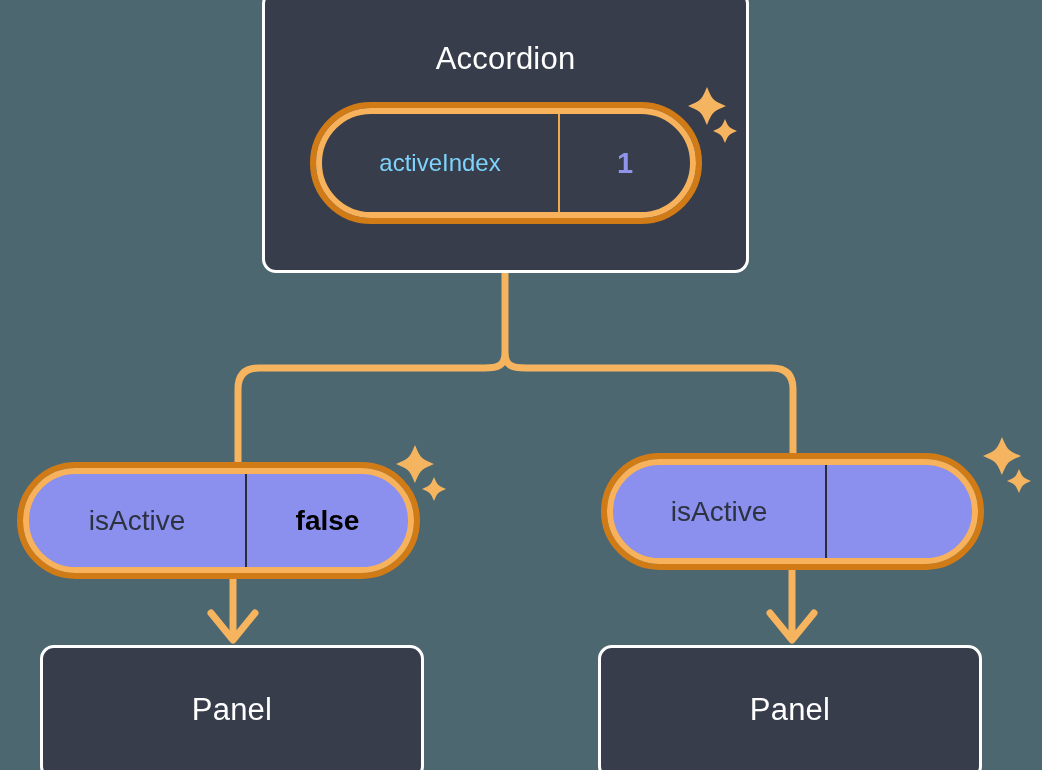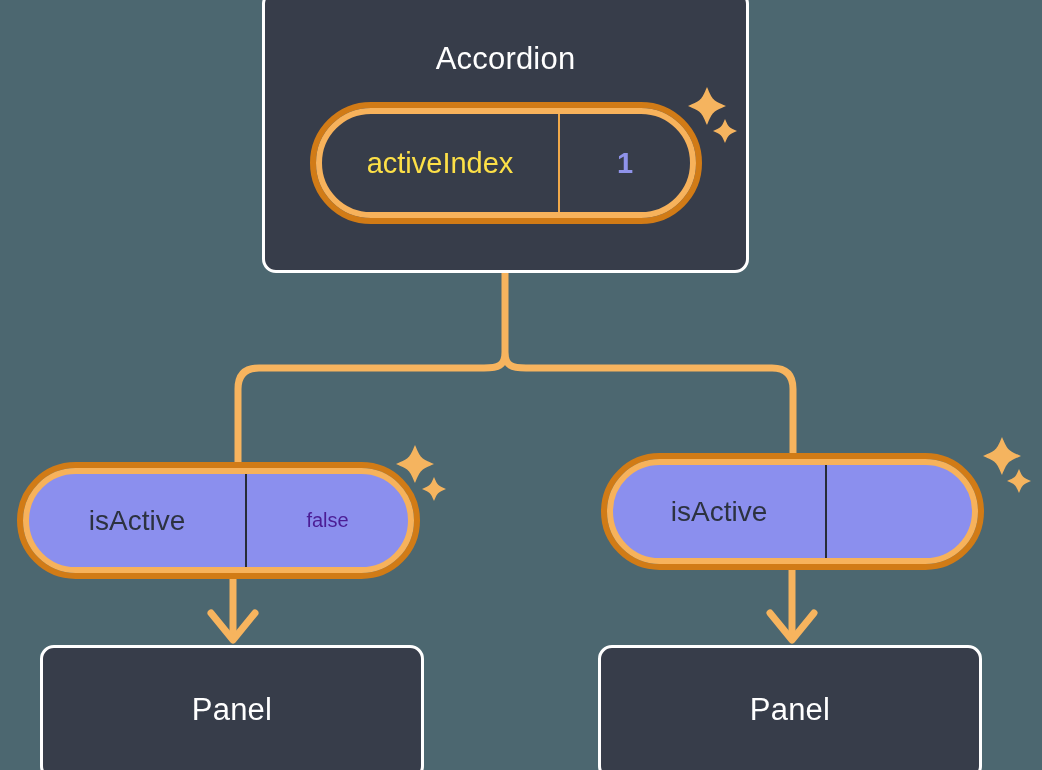--- a/index.html
+++ b/index.html
@@ -104,43 +104,43 @@
   
   .pill--dark {
     left: 310px;
     top: 102px;
     width: 392px;
     height: 122px;
   }
   .pill--dark .pill-inner { background: transparent; }
   .pill--dark .pill-key {
     width: 238px;
-    color: #fde047;
-    font-size: 29px;
+    color: #7dd3fc;
+    font-size: 24px;
     border-right: 2px solid #f0a94a;
   }
   .pill--dark .pill-val {
     flex: 1 1 auto;
     color: #8f93ea;
     font-size: 29px;
     font-weight: bold;
   }
 
   
   .pill--blue .pill-inner { background: #8b8fee; text-align: right; }
   .pill--blue .pill-key {
     color: #2c3240;
     font-size: 28px;
     border-right: 2px solid #272c38;
   }
   .pill--blue .pill-val {
     flex: 1 1 auto;
-    color: #4c1d95;
-    font-size: 20px;
-    font-weight: normal;
+    color: #000000;
+    font-size: 28px;
+    font-weight: bold;
   }
   #pill-left {
     left: 17px;
     top: 462px;
     width: 403px;
     height: 117px;
   }
   #pill-left .pill-key { width: 218px; }
   #pill-right {
     left: 601px;

